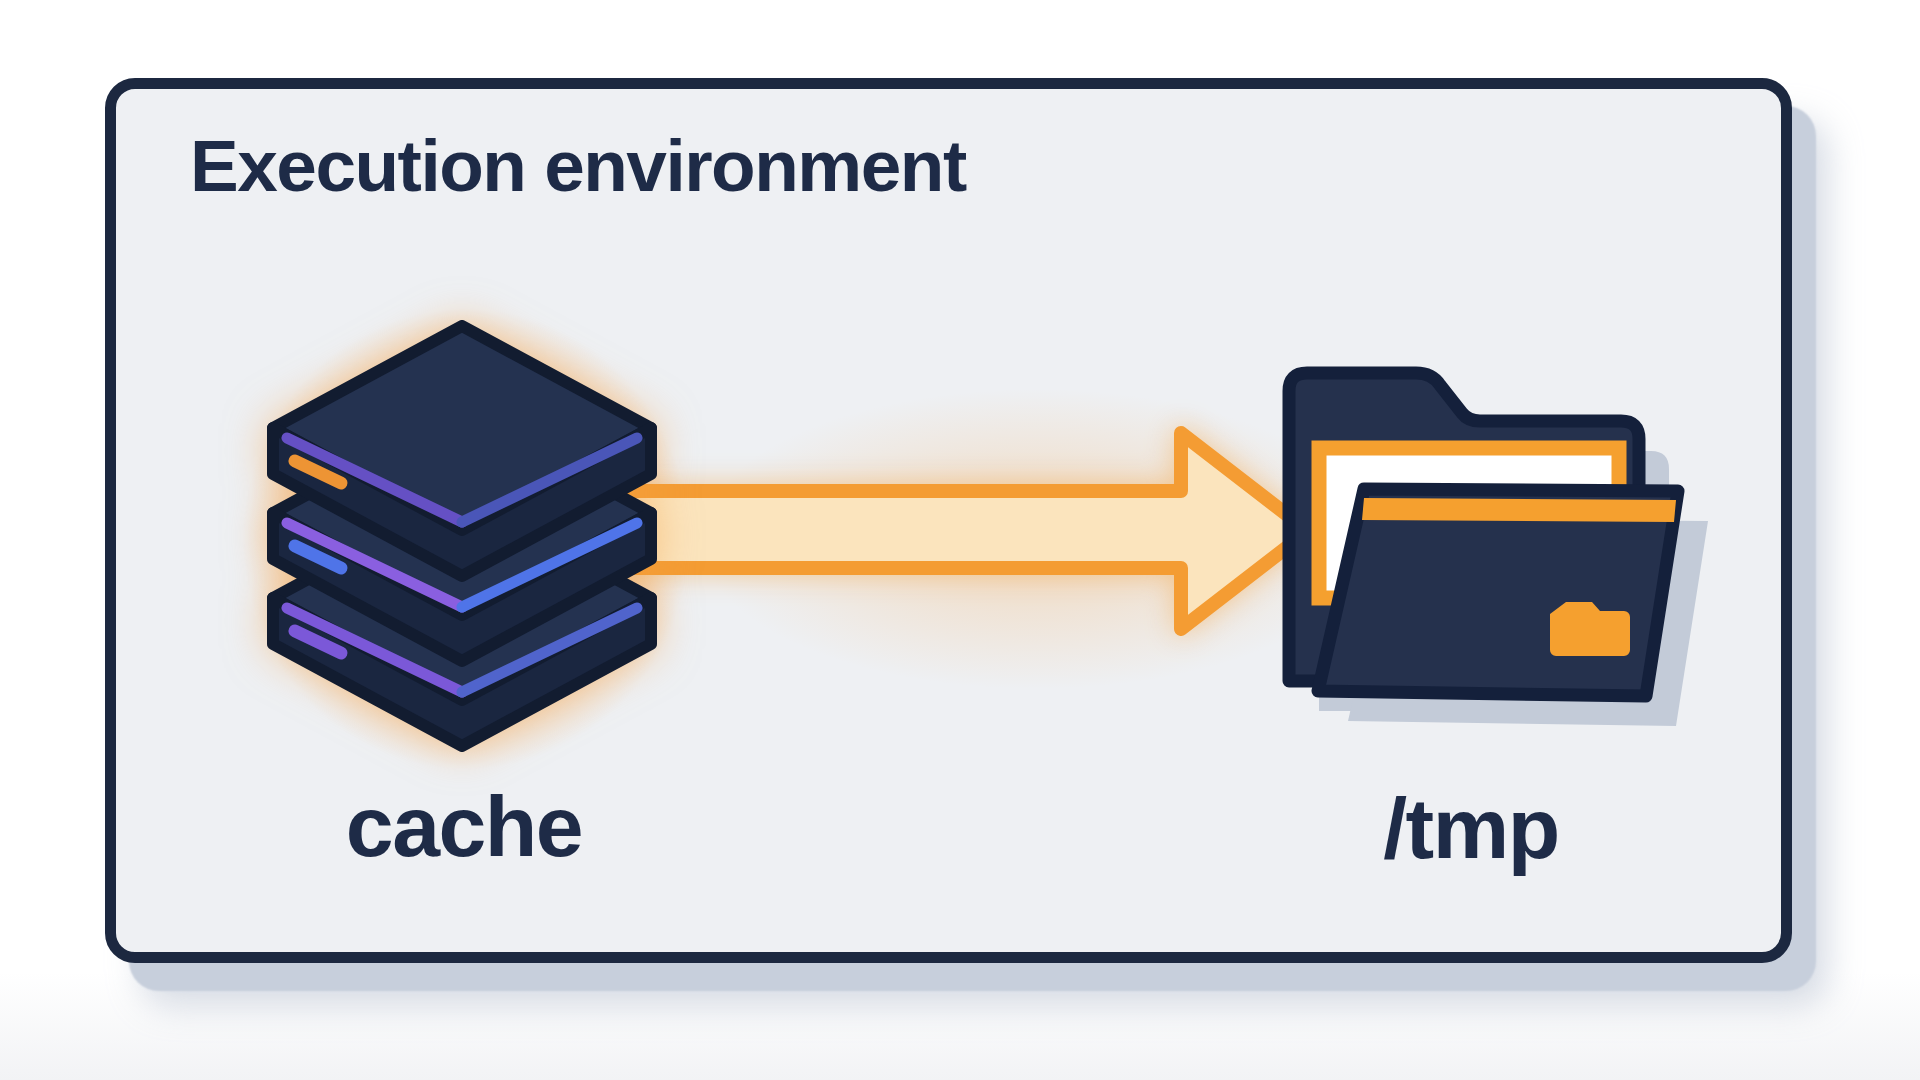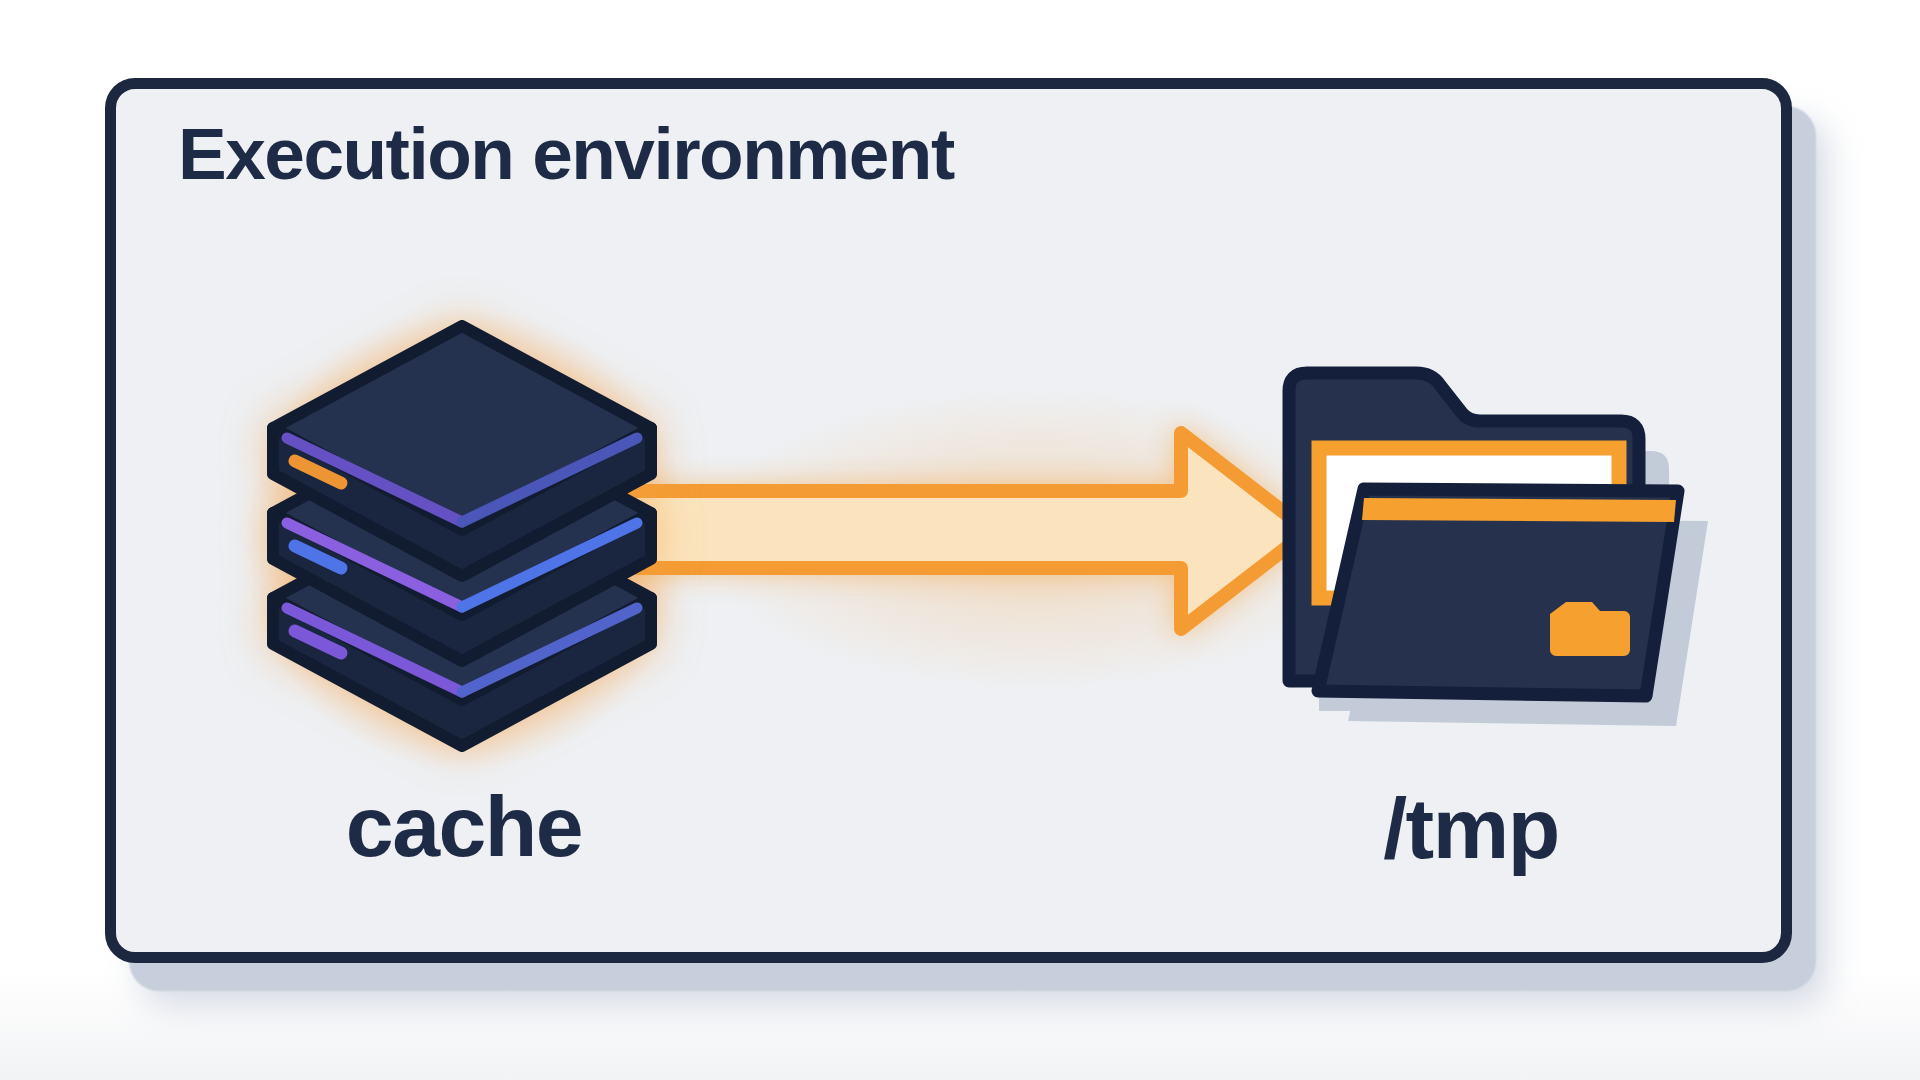--- a/index.html
+++ b/index.html
@@ -11,21 +11,21 @@
   }
   .panel{
     position:absolute;left:105px;top:78px;width:1687px;height:885px;
     box-sizing:border-box;
     background:#eef0f3;
     border:11px solid #1c2840;
     border-radius:30px;
     box-shadow:24px 28px 2px #c7cfdc, 36px 42px 34px rgba(166,178,197,.45);
   }
   .title{
-    position:absolute;left:58px;top:14px;margin:4px;
+    position:absolute;left:58px;top:14px;margin:16px;
     font-size:73px;font-weight:800;letter-spacing:-1.5px;
     color:#1e2b47;line-height:1.3;
   }
   .stack-glow{
     position:absolute;left:40px;top:130px;width:620px;height:640px;
     background:radial-gradient(closest-side, rgba(246,166,78,.85) 0%, rgba(246,166,78,.55) 38%, rgba(246,166,78,0) 72%);
     pointer-events:none;
   }
   .arrow-glow{
     position:absolute;left:470px;top:250px;width:900px;height:400px;

